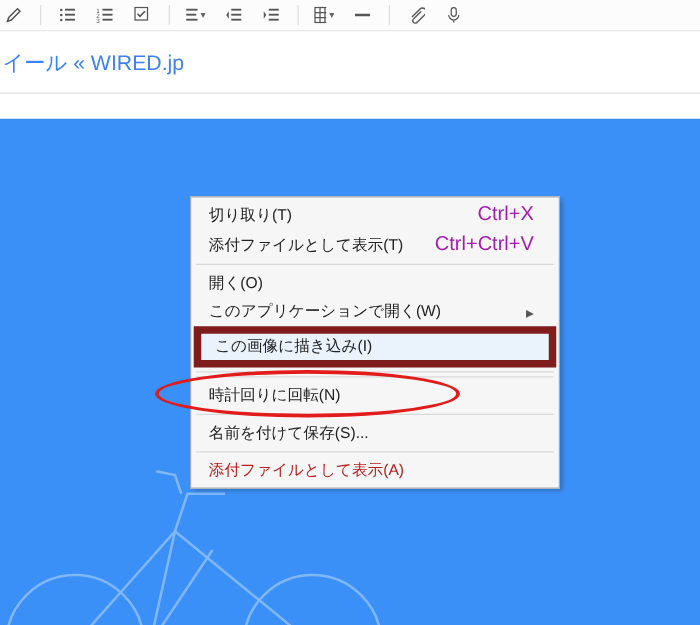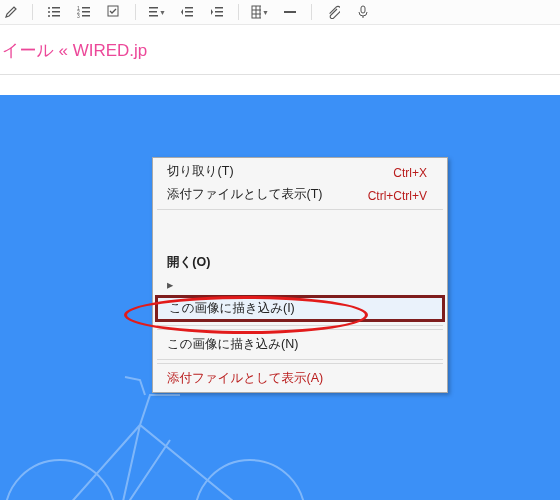--- a/index.html
+++ b/index.html
@@ -25,21 +25,21 @@
   .tb-icon {
     width: 18px; height: 18px;
     display: flex; align-items: center; justify-content: center;
     color: #444;
   }
   .tb-sep { width: 1px; height: 16px; background: #ddd; }
   .caret { font-size: 7px; color: #666; margin-left: 1px; }
   .title-area {
     padding: 14px 8px 12px 2px;
     font-size: 17px;
-    color: #ec4899;
+    color: #3b82f6;
     border-bottom: 1px solid #e0e0e0;
   }
   .image-canvas {
     margin-top: 20px;
     width: 560px;
     height: 430px;
     background: #3b90f7;
     position: relative;
   }
   .bike {
@@ -53,37 +53,37 @@
     left: 152px; top: 157px;
     width: 296px;
     background: #f6f6f6;
     border: 1px solid #a9a9a9;
     box-shadow: 2px 2px 4px rgba(0,0,0,0.25);
     padding: 2px;
   }
   .menu-item {
     display: flex;
     justify-content: space-between;
-    align-items: flex-end;
+    align-items: center;
     padding: 3px 18px 3px 12px;
     font-size: 12.5px;
     color: #222;
     white-space: nowrap;
   }
   .menu-item.disabled { color: #b91c1c; }
   .menu-item.highlight {
     background: #eaf2fb;
-    border: 3px solid #7f1d1d;
+    border: 6px solid #7f1d1d;
     padding: 2px 17px 2px 11px;
   }
   .menu-sep {
     height: 1px; background: #d9d9d9;
     margin: 3px 2px;
   }
-  .shortcut { color: #b91c1c; font-size: 12px; }
+  .shortcut { color: #a21caf; font-size: 16px; }
   .ellipse {
     position: absolute;
     border: 3px solid #e21b1b;
     border-radius: 50%;
     left: 124px; top: 296px;
     width: 244px; height: 38px;
     pointer-events: none;
   }
 </style>
 </head>
@@ -196,33 +196,37 @@
     <div class="menu-item">
       <span>切り取り(T)</span>
       <span class="shortcut">Ctrl+X</span>
     </div>
     <div class="menu-item">
       <span>添付ファイルとして表示(T)</span>
       <span class="shortcut">Ctrl+Ctrl+V</span>
     </div>
     <div class="menu-sep"></div>
     <div class="menu-item">
-      <span style="font-weight: bold; margin-top: 38px;">開く(O)</span>
-    </div>
-    <div class="menu-item">
+      <span style="font-weight: normal;">開く(O)</span>
+    </div>
+    <div class="menu-item">
+      <span>このアプリケーションで開く(W)</span>
       <span style="color: rgb(85, 85, 85);">▸</span>
     </div>
     <div class="menu-item highlight">
       <span>この画像に描き込み(I)</span>
     </div>
     <div class="menu-sep"></div>
     <div class="menu-sep"></div>
     <div class="menu-item">
-      <span>この画像に描き込み(N)</span>
-    </div>
-    <div class="menu-sep"></div>
+      <span>時計回りに回転(N)</span>
+    </div>
+    <div class="menu-sep"></div>
+    <div class="menu-item">
+      <span>名前を付けて保存(S)...</span>
+    </div>
     <div class="menu-sep"></div>
     <div class="menu-item disabled">
       <span>添付ファイルとして表示(A)</span>
     </div>
   </div>
 
 <div class="ellipse"></div>
 
 </body></html>

